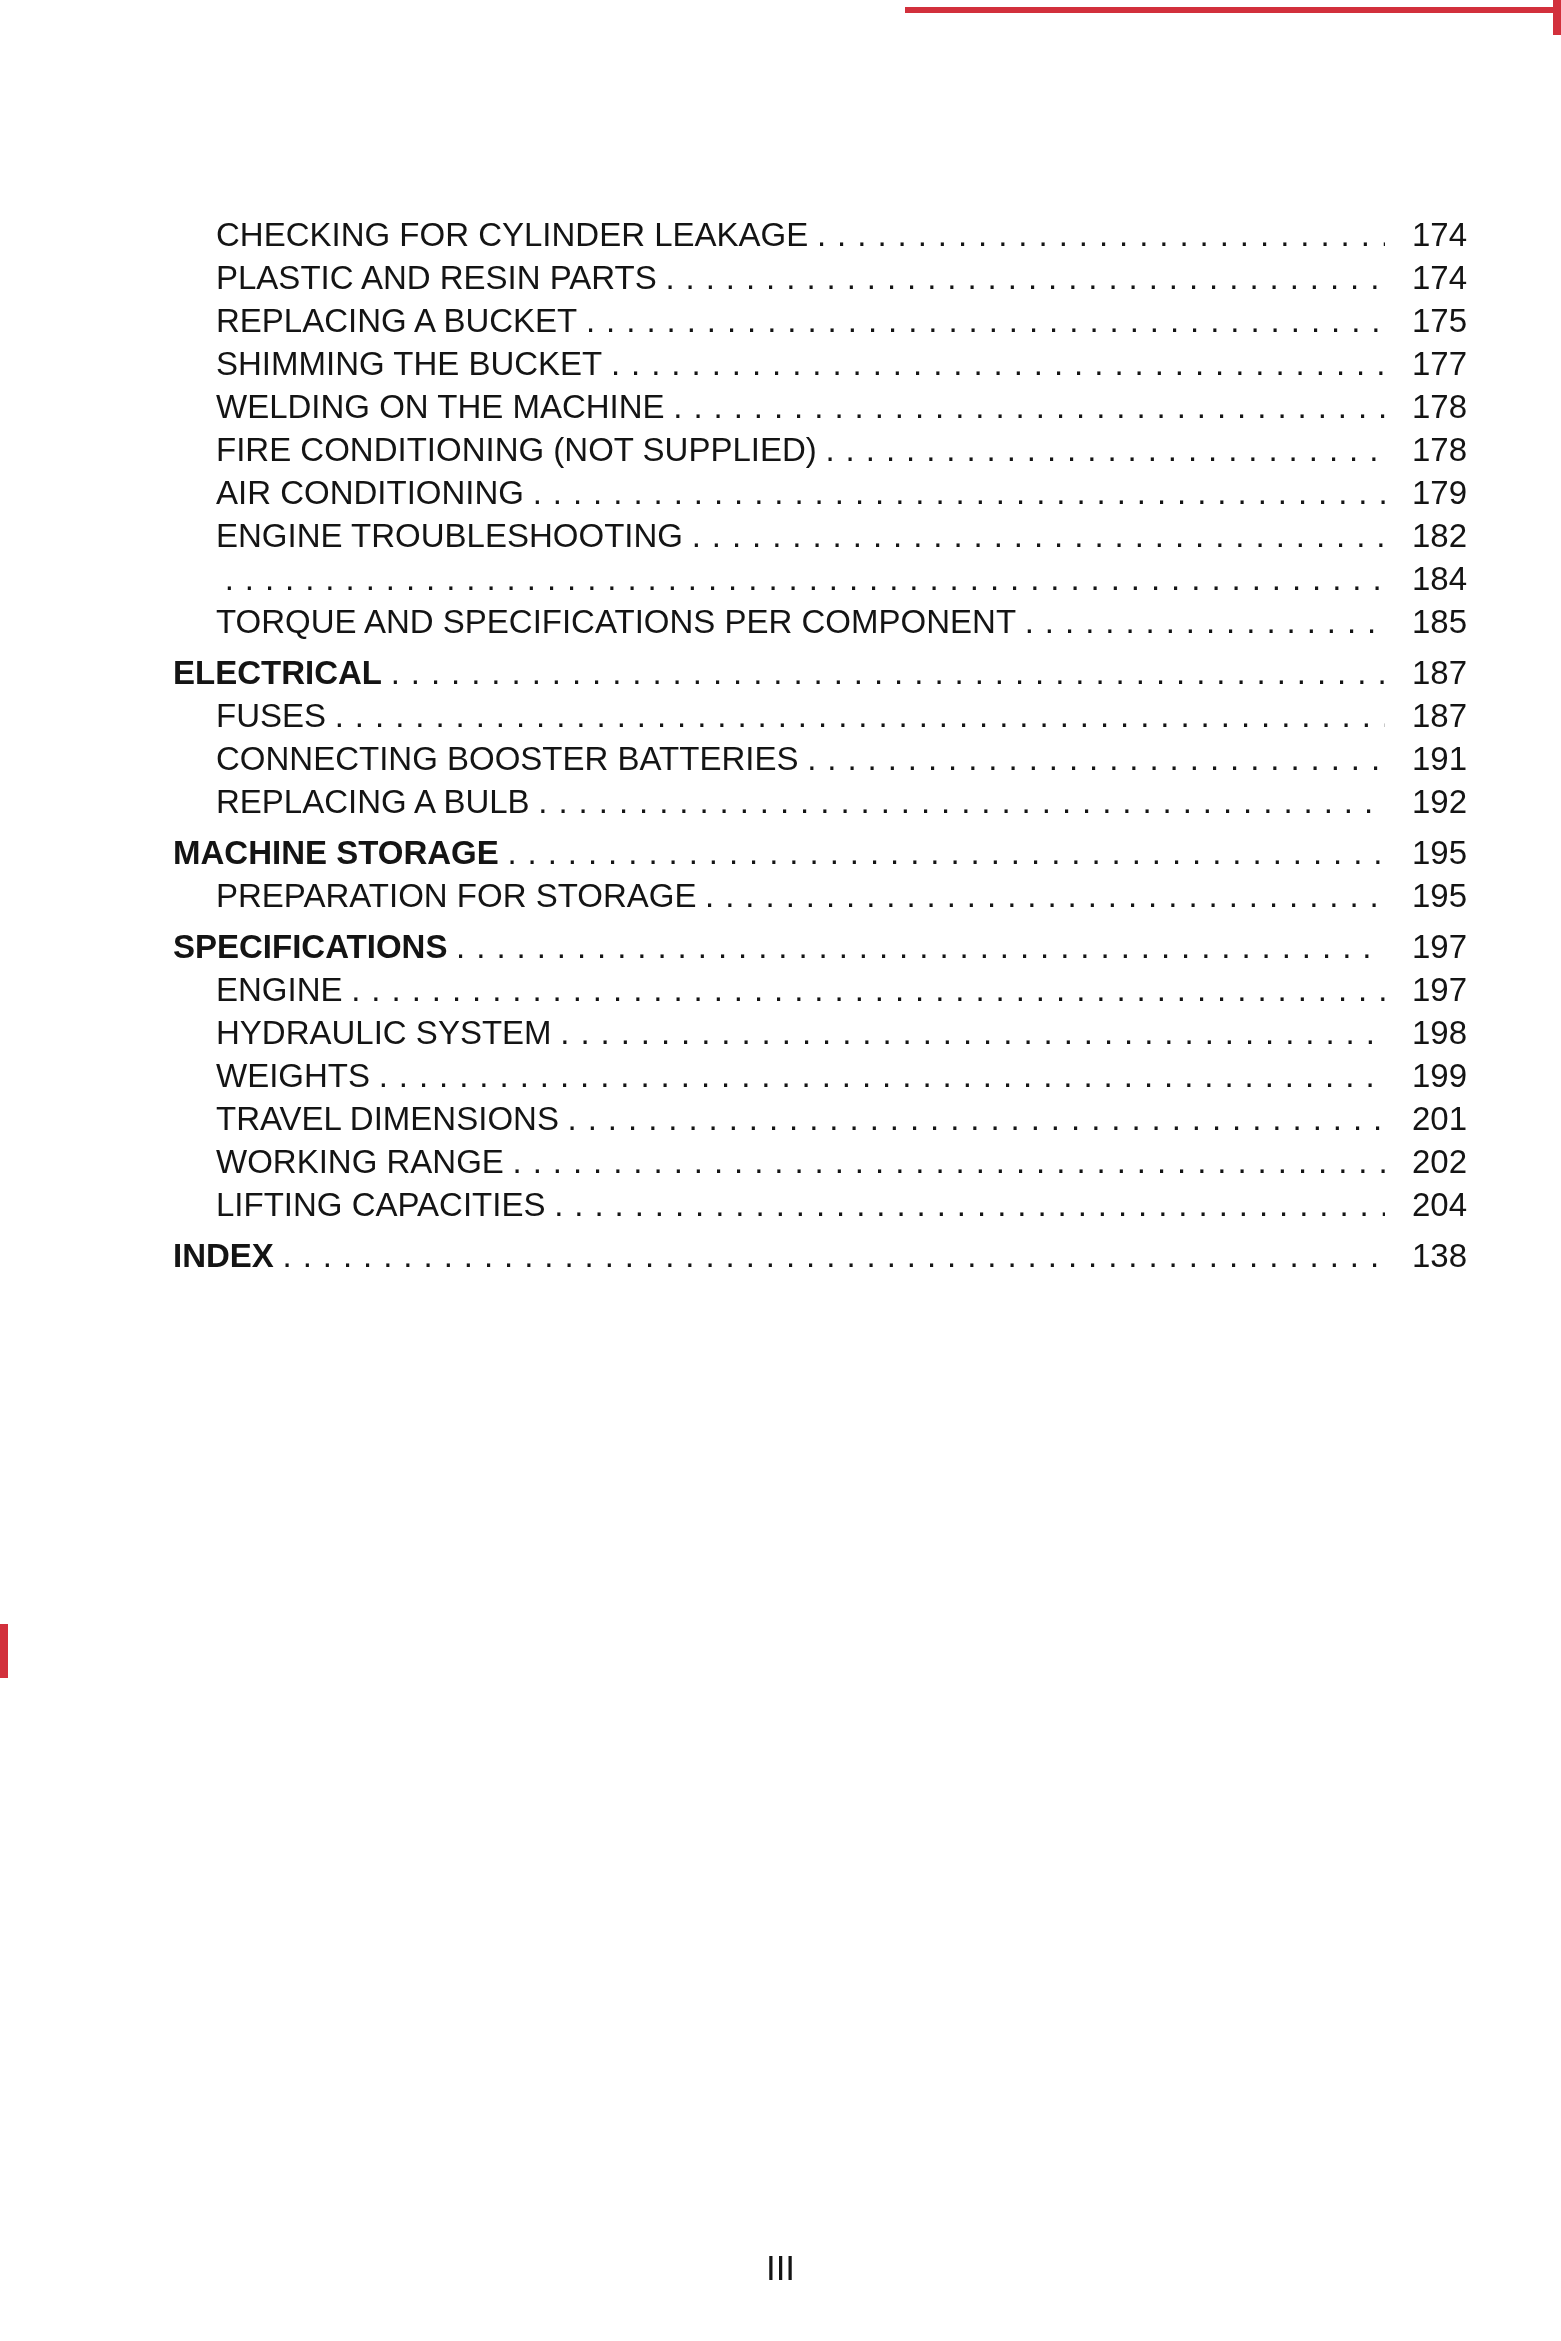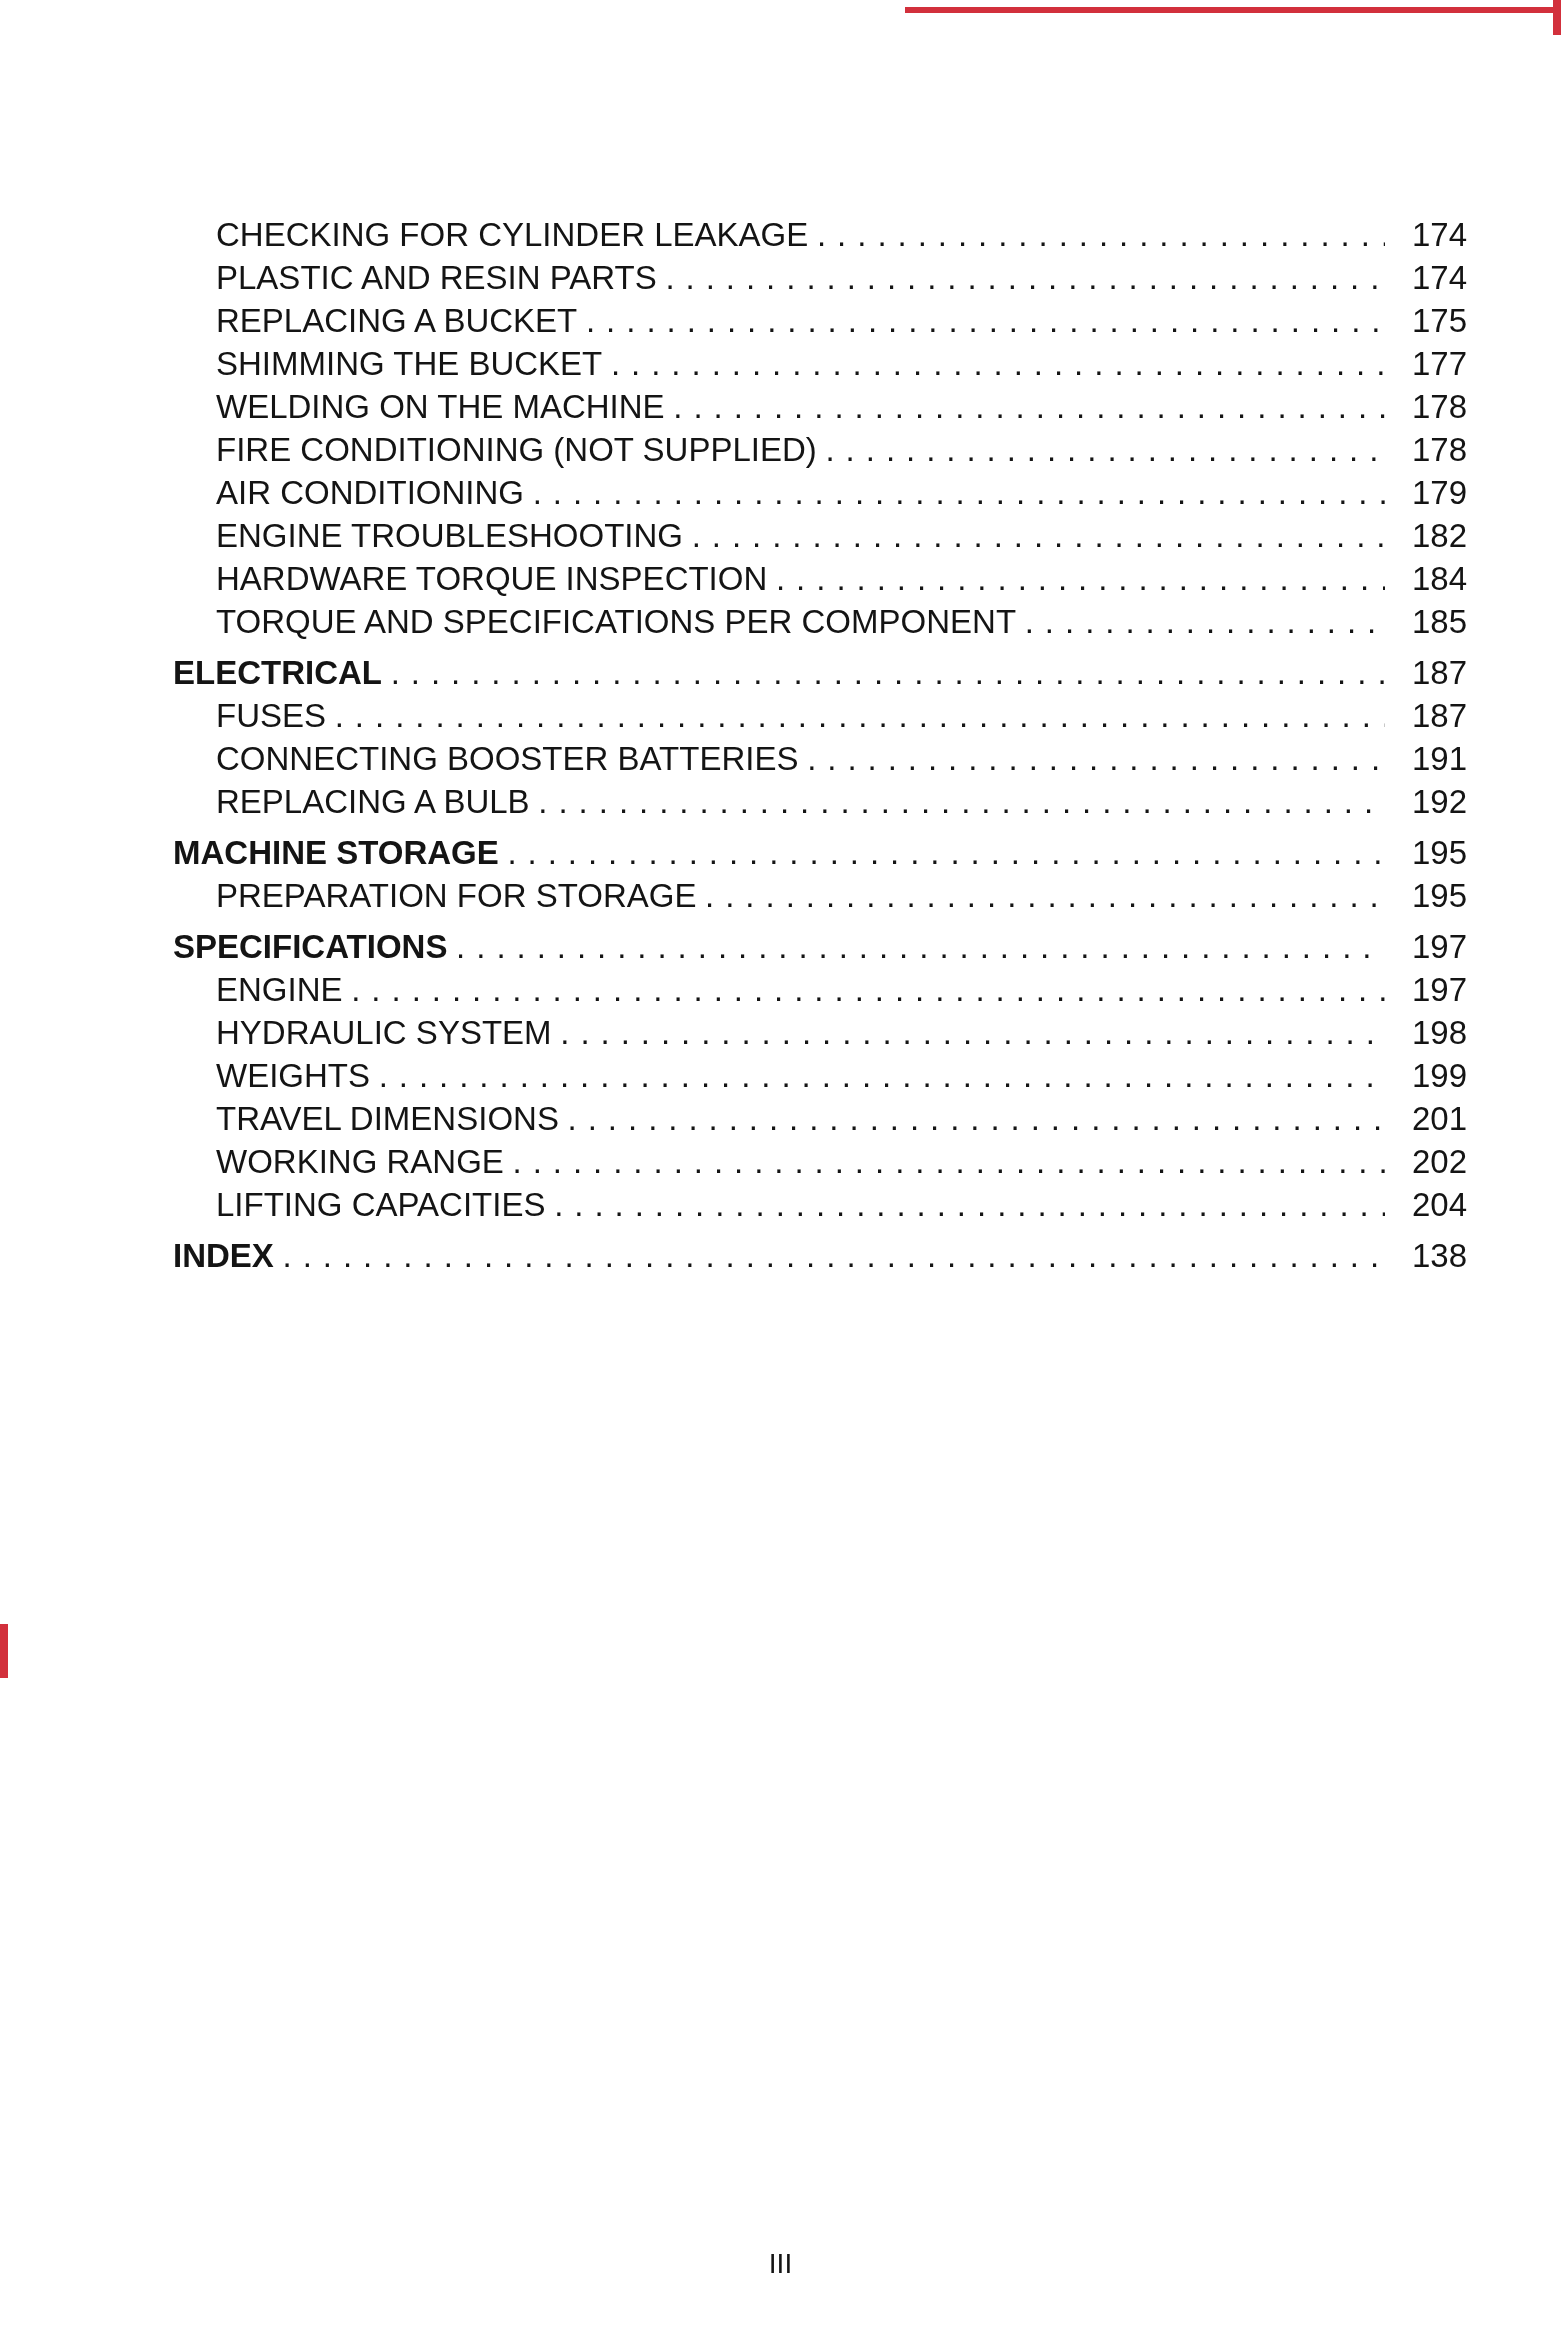--- a/index.html
+++ b/index.html
@@ -54,21 +54,21 @@
     white-space: nowrap;
   }
 
   
   .footer {
     position: absolute;
     left: 0;
     right: 0;
     top: 2248px;
     text-align: center;
-    font-size: 28px;
+    font-size: 35px;
     font-weight: 400;
   }
 
   
   .artifact { position: absolute; background: var(--border_artifact_red, #d2303c); }
   .artifact.top-line   { left: 905px; top: 7px;    width: 657px; height: 6px; }
   .artifact.right-stub { left: 1553px; top: 0px;    width: 8.7px;  height: 35px; }
   .artifact.left-mark  { left: 0px;    top: 1624px; width: 7.8px;   height: 54px; }
 </style>
 </head>
@@ -114,21 +114,20 @@
     <span class="label">AIR CONDITIONING</span>
     <span class="leader"></span>
     <span class="pagenum">179</span>
   </div>
   <div class="row sub">
     <span class="label">ENGINE TROUBLESHOOTING</span>
     <span class="leader"></span>
     <span class="pagenum">182</span>
   </div>
   <div class="row sub">
-    <span class="label">HARDWARE TORQUE INSPECTION</span>
     <span class="leader"></span>
     <span class="pagenum">184</span>
   </div>
   <div class="row sub">
     <span class="label">TORQUE AND SPECIFICATIONS PER COMPONENT</span>
     <span class="leader"></span>
     <span class="pagenum">185</span>
   </div>
 
   <div class="row section group-start">

